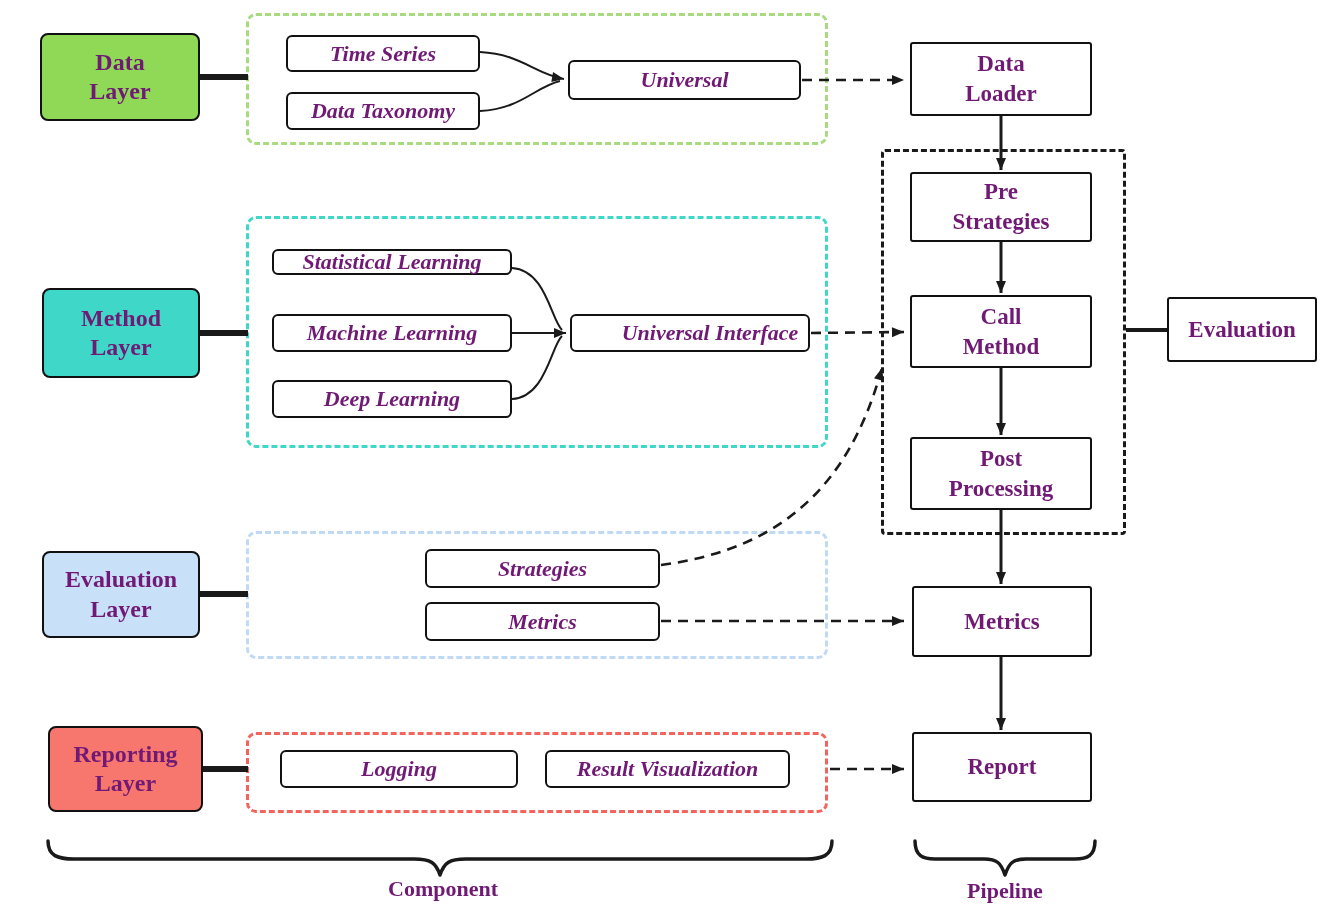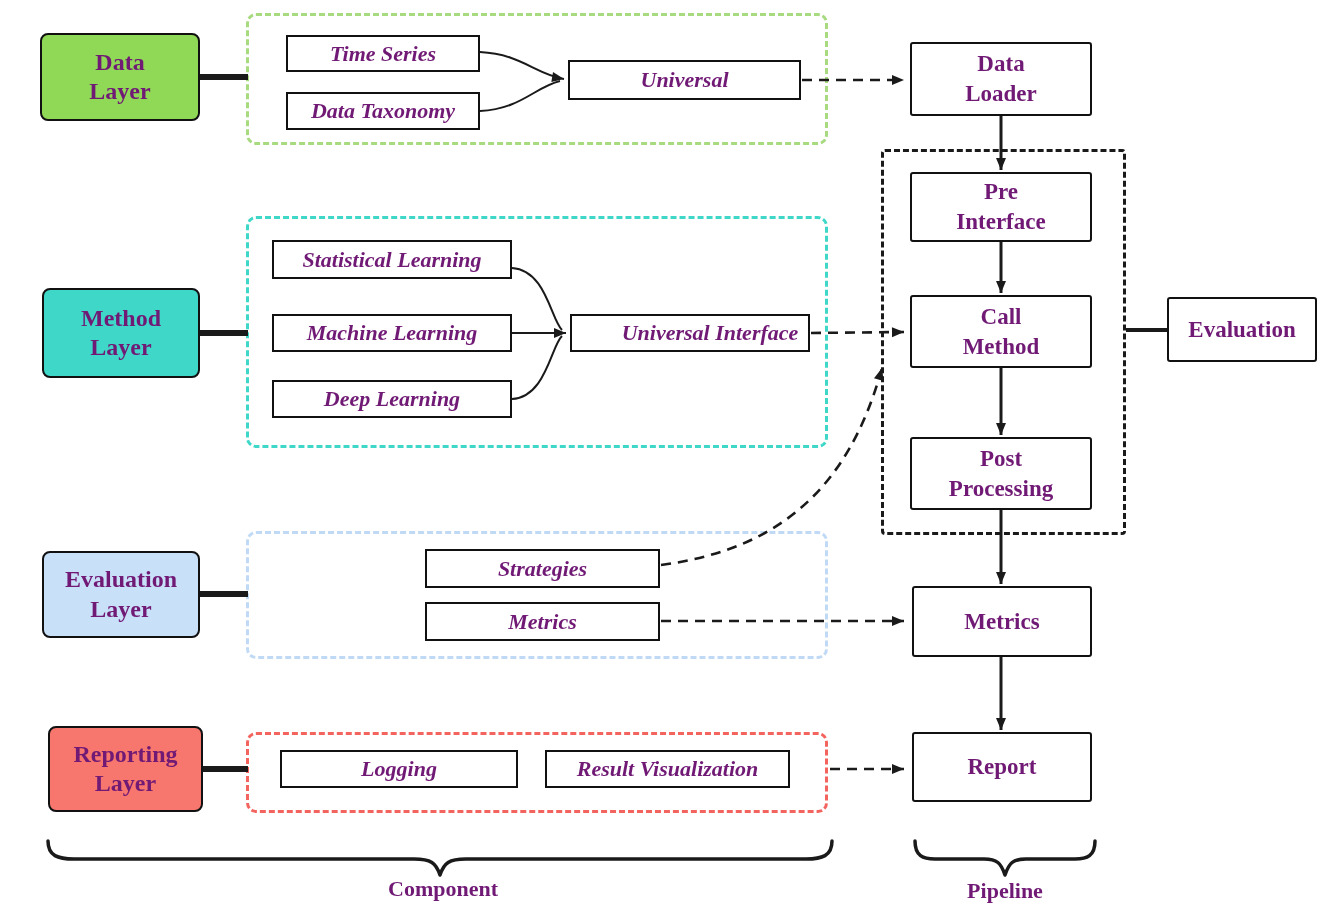--- a/index.html
+++ b/index.html
@@ -19,21 +19,21 @@
     display:flex; align-items:center; justify-content:center;
     text-align:center; font-weight:bold; font-size:24px; line-height:1.22;
     white-space:pre-line;
   }
   .node {
     position:absolute; box-sizing:border-box; background:#ffffff;
     border:2px solid #111;
     display:flex; align-items:center; justify-content:center;
     text-align:center; font-weight:bold;
   }
-  .comp { font-style:italic; font-size:22px; }
+  .comp { font-style:italic; font-size:22px;border-radius:6px; }
   .pipe { font-size:23px; line-height:1.3; white-space:pre-line; border-radius:3px; }
   .brace-label {
     position:absolute; font-weight:bold; font-size:22px;
     transform:translateX(-50%); white-space:nowrap;
   }
   svg.overlay { position:absolute; left:0; top:0; pointer-events:none; }
 </style>
 </head>
 <body>
 
@@ -51,35 +51,35 @@
 Layer</div>
   <div class="layer-box" style="left: 42px; top: 551px; width: 158px; height: 87px; background: rgb(201, 224, 249);">Evaluation
 Layer</div>
   <div class="layer-box" style="left: 48px; top: 726px; width: 155px; height: 86px; background: rgb(247, 118, 109);">Reporting
 Layer</div>
 
   <div class="node comp" style="left:286px;top:35px;width:194px;height:37px;">Time Series</div>
   <div class="node comp" style="left:286px;top:92px;width:194px;height:38px;">Data Taxonomy</div>
   <div class="node comp" style="left:568px;top:60px;width:233px;height:40px;">Universal</div>
 
-  <div class="node comp" style="left:272px;top:240px;width:240px;height:39px;">Statistical Learning</div>
+  <div class="node comp" style="left:272px;top:249px;width:240px;height:26px;">Statistical Learning</div>
   <div class="node comp" style="left:272px;top:314px;width:240px;height:38px;">Machine Learning</div>
   <div class="node comp" style="left:272px;top:380px;width:240px;height:38px;">Deep Learning</div>
   <div class="node comp" style="left:570px;top:314px;width:240px;height:38px;padding-left:40px;">Universal Interface</div>
 
   <div class="node comp" style="left:425px;top:549px;width:235px;height:39px;">Strategies</div>
   <div class="node comp" style="left:425px;top:602px;width:235px;height:39px;">Metrics</div>
 
   <div class="node comp" style="left:280px;top:750px;width:238px;height:38px;">Logging</div>
   <div class="node comp" style="left:545px;top:750px;width:245px;height:38px;">Result Visualization</div>
 
   <div class="node pipe" style="left:910px;top:42px;width:182px;height:74px;">Data
 Loader</div>
   <div class="node pipe" style="left:910px;top:172px;width:182px;height:70px;">Pre
-Interface</div>
+Strategies</div>
   <div class="node pipe" style="left:910px;top:295px;width:182px;height:73px;">Call
 Method</div>
   <div class="node pipe" style="left:910px;top:437px;width:182px;height:73px;">Post
 Processing</div>
   <div class="node pipe" style="left:912px;top:586px;width:180px;height:71px;">Metrics</div>
   <div class="node pipe" style="left:912px;top:732px;width:180px;height:70px;">Report</div>
   <div class="node pipe" style="left:1167px;top:297px;width:150px;height:65px;">Evaluation</div>
 
   <div class="brace-label" style="left:443px;top:876px;">Component</div>
   <div class="brace-label" style="left:1005px;top:878px;">Pipeline</div>

